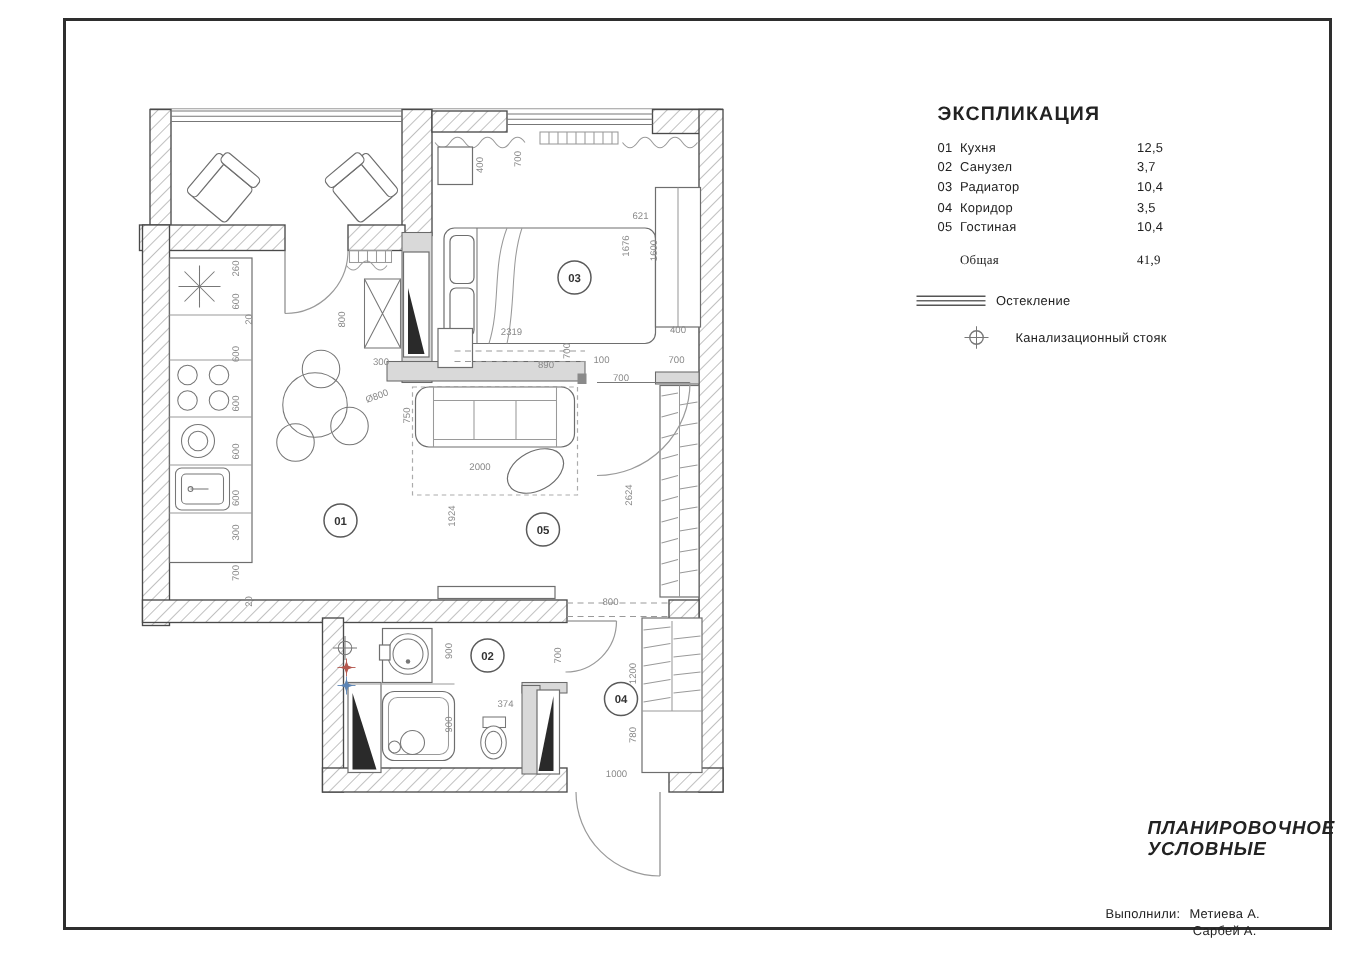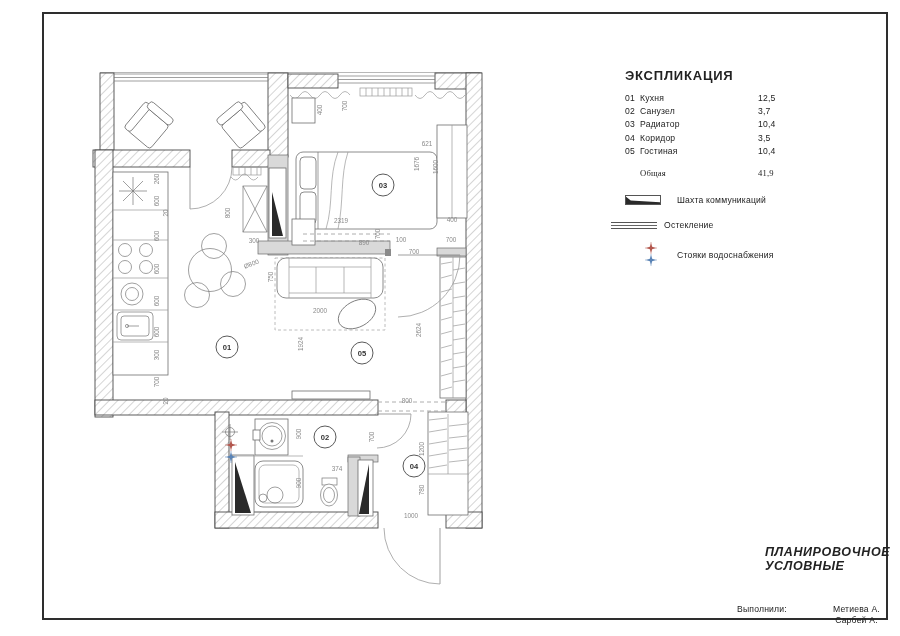--- a/index.html
+++ b/index.html
@@ -36,21 +36,21 @@
   .sw-shaft::after{content:"";position:absolute;left:0;bottom:0;width:100%;height:100%;background:#2a2a2a;
     clip-path:polygon(0 8%,14% 55%,100% 78%,100% 100%,0 100%);}
   .sw-rad{width:30px;height:7px;border:1px solid #999;
     background:repeating-linear-gradient(90deg,#fff,#fff 4.4px,#999 4.4px,#999 5.2px);}
   .sw-glz{width:46px;height:7px;border:none;border-top:1.6px solid #555;border-bottom:1.6px solid #555;
     background:linear-gradient(#666,#666) center/100% 1px no-repeat;}
   .sw-none{border:none;background:none;display:flex;align-items:center;justify-content:center;}
   
   #titleblock{left:765px;top:545px;width:120px;}
   .tb-title{font-size:12.5px;font-weight:bold;letter-spacing:.6px;line-height:1.15;font-style:italic;}
-  .tb-made{margin-top:14px;font-size:8.6px;display:flex;gap:40px;}
+  .tb-made{margin-top:14px;font-size:8.6px;display:flex;}
   .tb-made-label{margin-right:6px;}
   .tb-authors div{margin-bottom:1px;text-align:center;}
 </style>
 </head>
 <body>
 
 <div class="frame"></div>
 
 <div id="plan-wrap">
 <svg id="plan-svg" width="900" height="636" viewBox="0 0 900 636">
@@ -332,45 +332,33 @@
   </div>
   <div class="exp-row exp-total">
     <span class="exp-num"></span>
     <span class="exp-name">Общая</span>
     <span class="exp-area">41,9</span>
   </div>
 </div>
 
 <div id="legend" class="panel">
   <div class="lg-row">
-    <span class="lg-sw">
-        <span class="sw sw-shaft"></span>
-      </span>
-    <span>Шахта коммуникаций</span>
-  </div>
-  <div class="lg-row">
     <span class="lg-sw" style="margin-left:-14px;">
         <span class="sw sw-glz"></span>
       </span>
     <span style="margin-left:1px;">Остекление</span>
   </div>
-  <div class="lg-row" style="height:24px;">
+  <div class="lg-row">
     <span class="lg-sw sw-none">
-      <svg width="40" height="26" viewBox="0 0 40 26">
-        <g transform="translate(20,6)">
-          <path d="M0,-4.5 L1.2,-1.2 L4.5,0 L1.2,1.2 L0,4.5 L-1.2,1.2 L-4.5,0 L-1.2,-1.2 Z" fill="#b4574e"></path>
-          <path d="M0,-5.8 V5.8 M-5.8,0 H5.8" stroke="#b4574e" stroke-width=".6" fill="none"></path>
-        </g>
-        <g transform="translate(20,18)">
-          <path d="M0,-4.5 L1.2,-1.2 L4.5,0 L1.2,1.2 L0,4.5 L-1.2,1.2 L-4.5,0 L-1.2,-1.2 Z" fill="#5b84b5"></path>
-          <path d="M0,-5.8 V5.8 M-5.8,0 H5.8" stroke="#5b84b5" stroke-width=".6" fill="none"></path>
-        </g>
+      <svg width="40" height="16" viewBox="0 0 40 16">
+        <circle cx="20" cy="8" r="4.5" fill="none" stroke="#777" stroke-width=".9"></circle>
+        <path d="M12,8 H28 M20,0.5 V15.5" stroke="#777" stroke-width=".7" fill="none"></path>
       </svg>
     </span>
-    <span>Стояки водоснабжения</span>
+    <span>Канализационный стояк</span>
   </div>
 </div>
 
 <div id="titleblock" class="panel">
   <div class="tb-title">
     <div>ПЛАНИРОВОЧНОЕ</div>
     <div>УСЛОВНЫЕ</div>
   </div>
 </div>
 <div class="panel tb-made" style="left:737px;top:590px;width:150px;">

